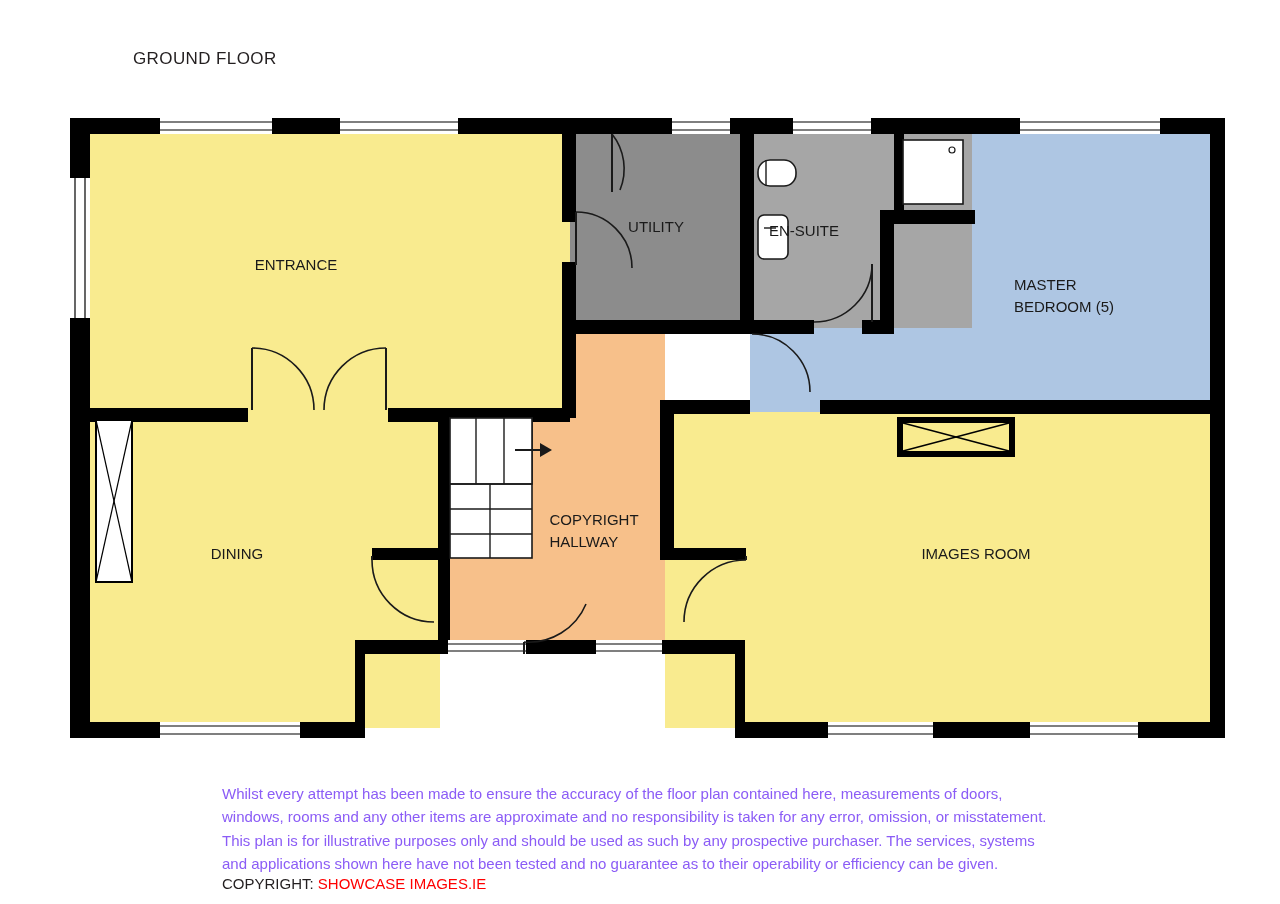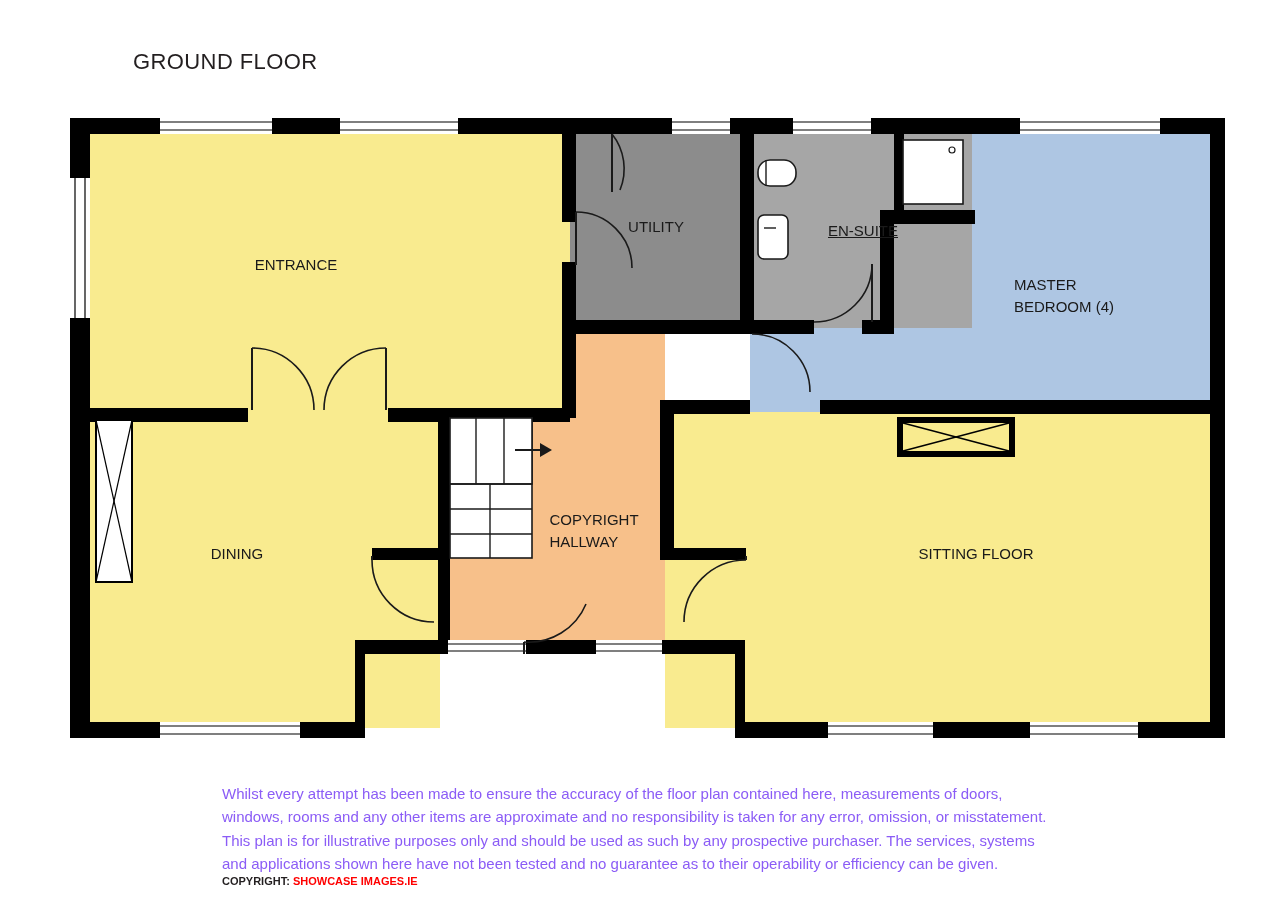--- a/index.html
+++ b/index.html
@@ -12,21 +12,21 @@
     height: 904px;
     font-family: "Liberation Sans", sans-serif;
     color: #1a1a1a;
     position: relative;
     overflow: hidden;
   }
   #plan-title {
     position: absolute;
     left: 133px;
     top: 49px;
-    font-size: 22px;
+    font-size: 17px;
     letter-spacing: 0.4px;
     color: #231f20;
   }
   #floorplan {
     position: absolute;
     left: 0;
     top: 0;
     width: 1280px;
     height: 904px;
   }
@@ -36,23 +36,22 @@
     top: 782px;
     width: 840px;
     font-size: 15px;
     line-height: 1.55;
     color: #8b5cf6;
   }
   .copyright-line {
     position: absolute;
     left: 222px;
     top: 875px;
-    font-size: 11px;
+    font-size: 15px;
     color: #231f20;
-    font-weight: bold;
   }
   .copyright-label {
     color: #231f20;
   }
   .copyright-brand {
     color: #ff0000;
   }
   .room-label {
     position: absolute;
     font-size: 15px;
@@ -270,25 +269,25 @@
 
     <g>
       <rect x="903" y="140" width="60" height="64" fill="#ffffff"></rect>
       <circle cx="952" cy="150" r="3" fill="none" stroke="#1a1a1a" stroke-width="1.2"></circle>
     </g>
   </g>
 </svg>
 
 <div class="room-label" style="left:296px; top:254px; transform:translate(-50%,0);">ENTRANCE</div>
 <div class="room-label" style="left:656px; top:216px; transform:translate(-50%,0);">UTILITY</div>
-<div class="room-label" style="left:863px; top:220px; transform:translate(-50%,0);text-decoration:underline;">EN-SUITE</div>
+<div class="room-label" style="left:804px; top:220px; transform:translate(-50%,0);">EN-SUITE</div>
 <div class="room-label" style="left:1064px; top:274px; transform:translate(-50%,0);">MASTER
-BEDROOM (4)</div>
+BEDROOM (5)</div>
 <div class="room-label" style="left:237px; top:543px; transform:translate(-50%,0);">DINING</div>
 <div class="room-label" style="left:594px; top:509px; transform:translate(-50%,0);">COPYRIGHT
 HALLWAY</div>
-<div class="room-label" style="left:976px; top:543px; transform:translate(-50%,0);">SITTING FLOOR</div>
+<div class="room-label" style="left:976px; top:543px; transform:translate(-50%,0);">IMAGES ROOM</div>
 
 <div class="disclaimer">Whilst every attempt has been made to ensure the accuracy of the floor plan contained here, measurements of doors, windows, rooms and any other items are approximate and no responsibility is taken for any error, omission, or misstatement.  This plan is for illustrative purposes only and should be used as such by any prospective purchaser.  The services, systems and applications shown here have not been tested and no guarantee as to their operability or efficiency can be given.</div>
 
 <div class="copyright-line">
   <span class="copyright-label">COPYRIGHT: </span><span class="copyright-brand">SHOWCASE IMAGES.IE</span>
 </div>
 
 </body></html>

